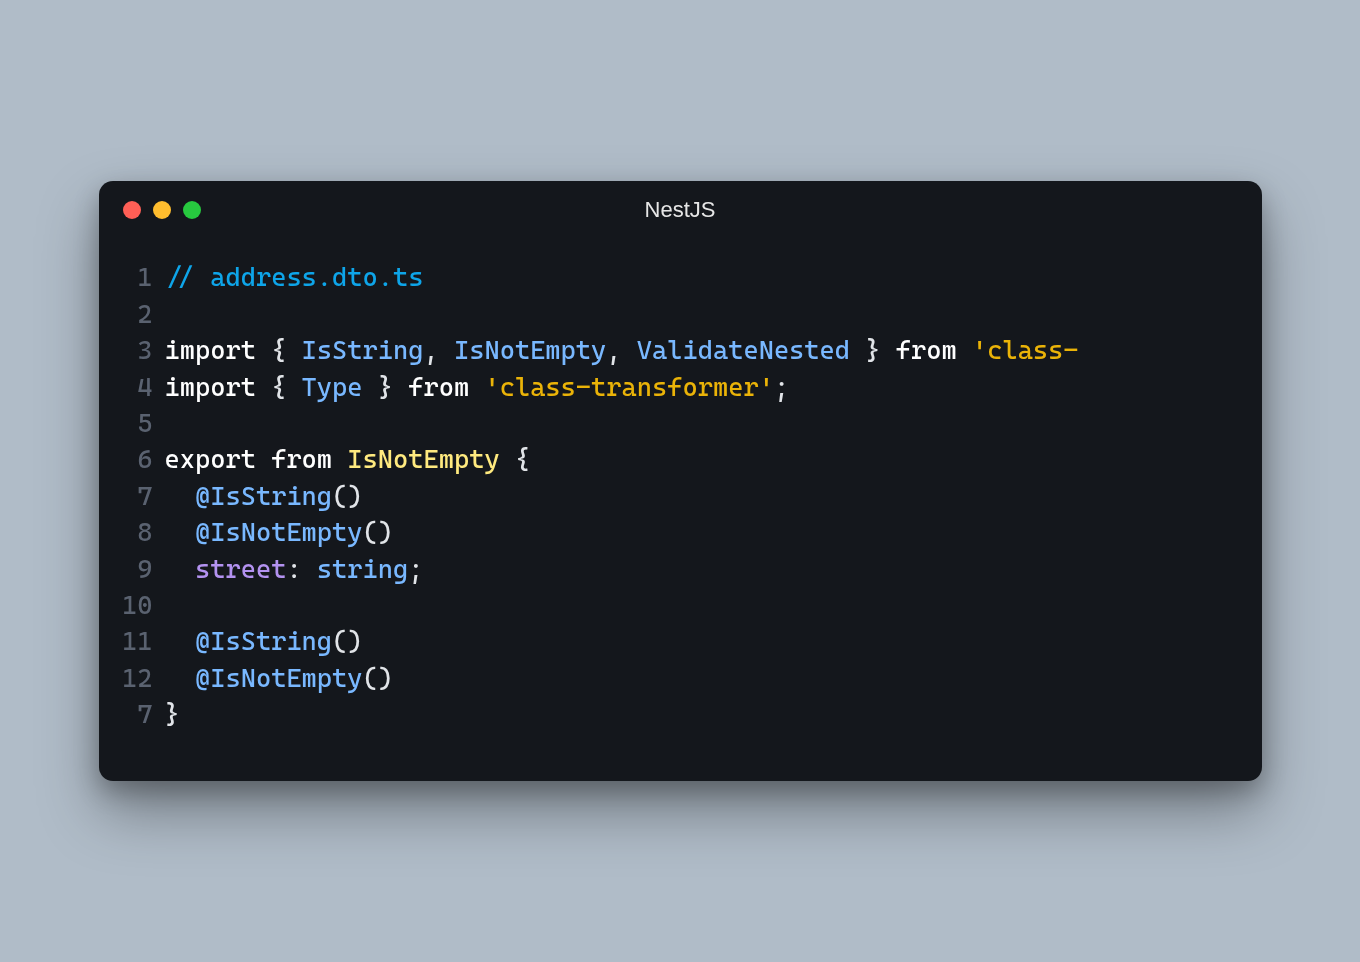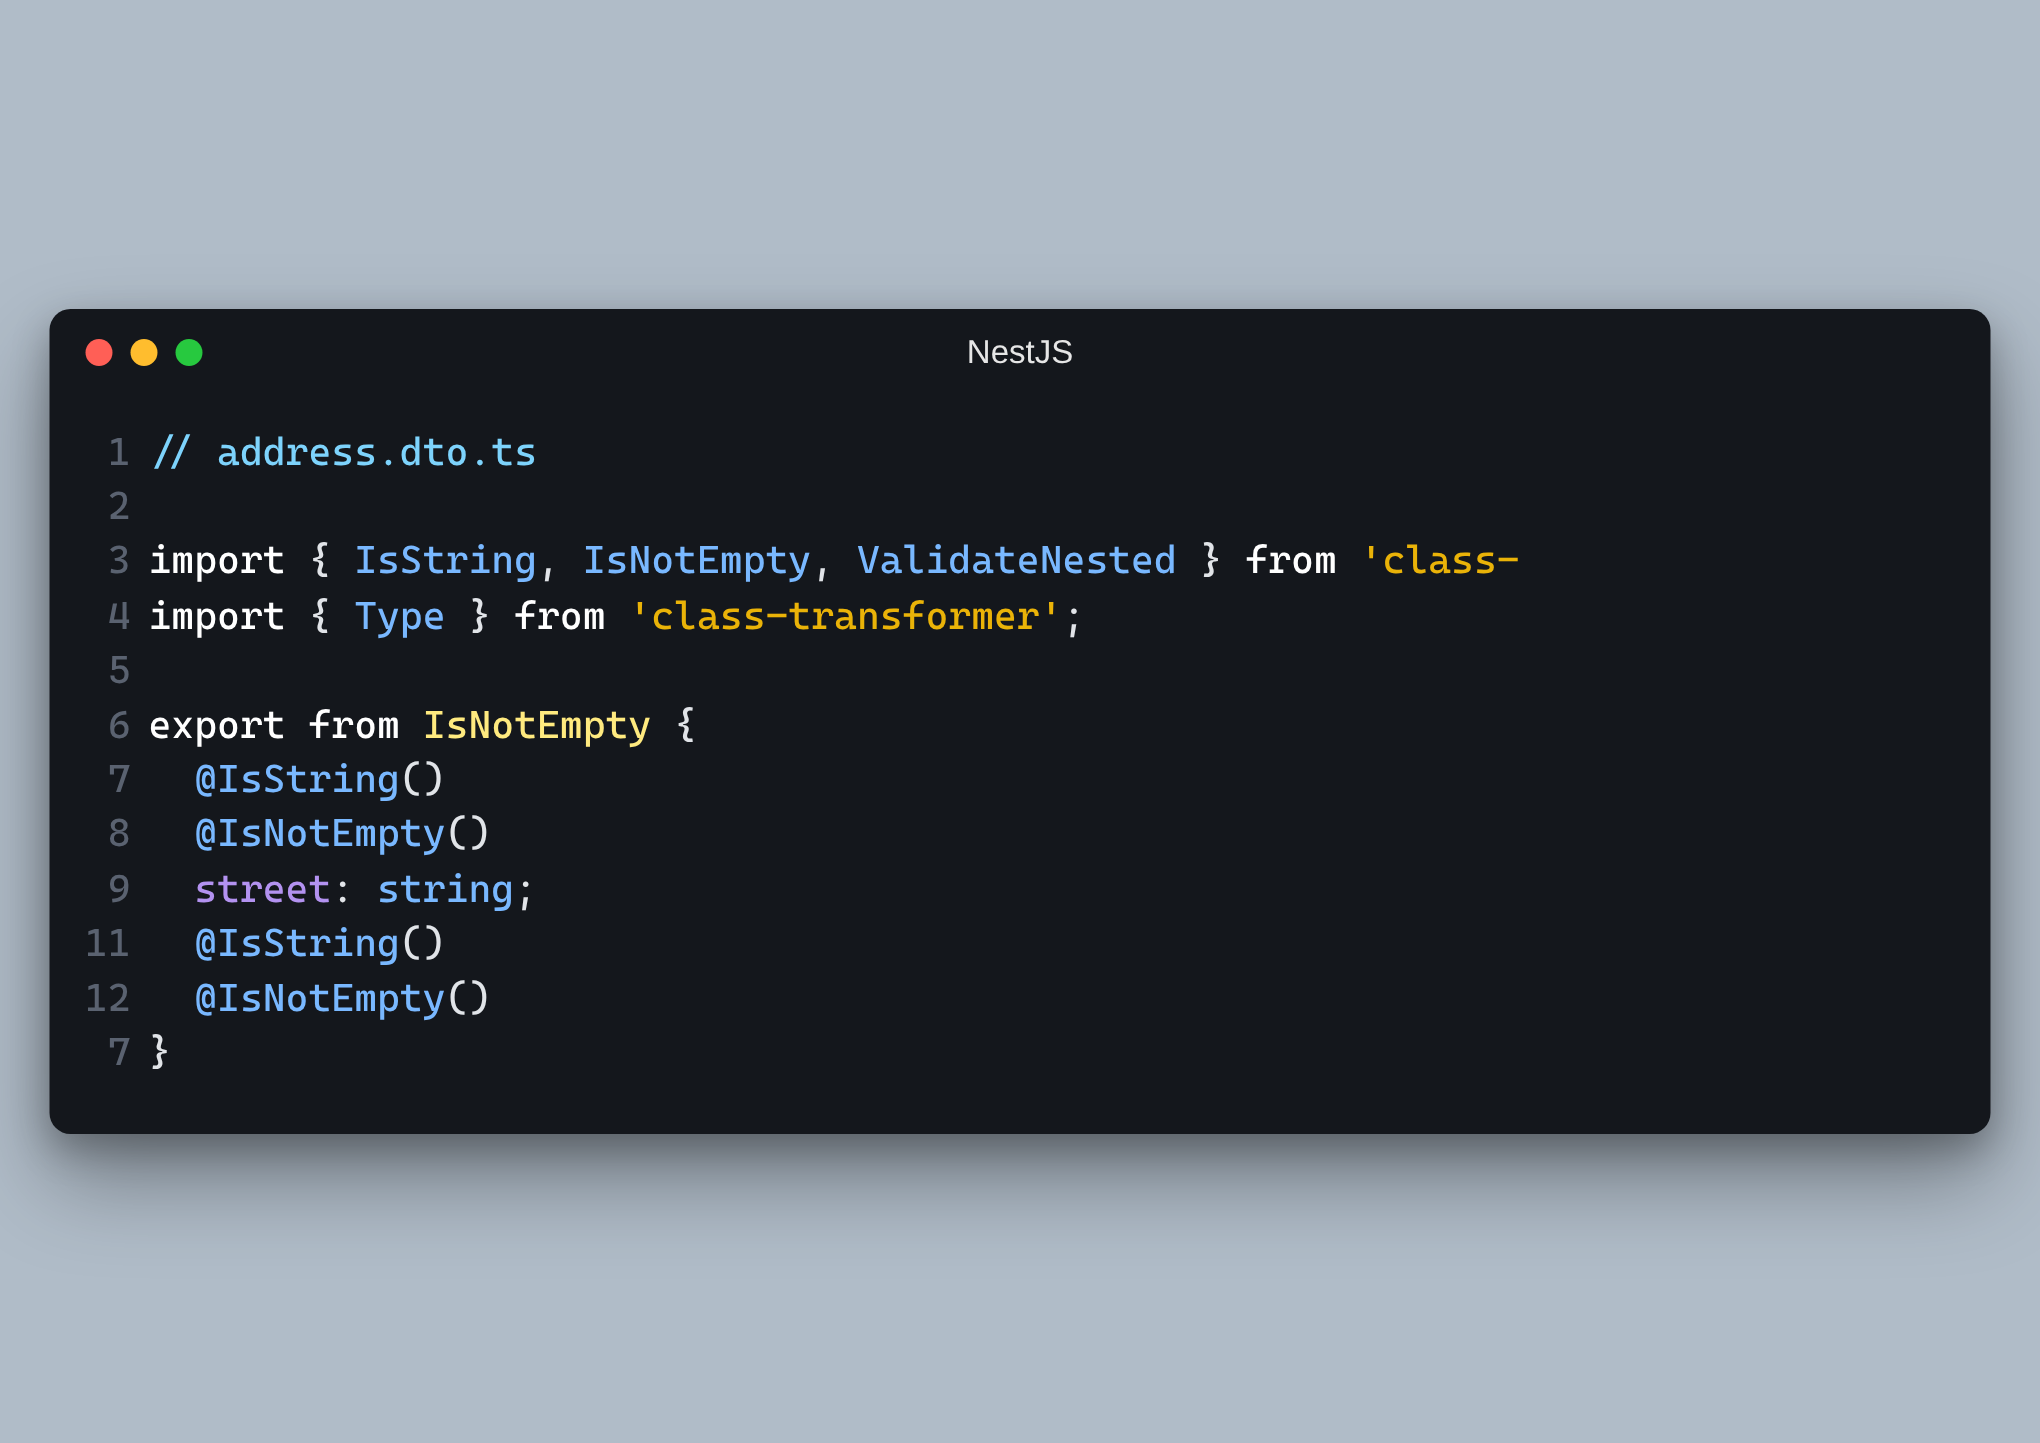--- a/index.html
+++ b/index.html
@@ -12,26 +12,26 @@
       background: #b0bcc8;
       width: 1360px;
       height: 962px;
       display: flex;
       align-items: center;
       justify-content: center;
       font-family: ui-monospace, 'SF Mono', 'Monaco', 'Cascadia Code', 'Roboto Mono', Consolas, 'Courier New', monospace;
     }
     
     .window {
-      width: 1294px;
+      width: 1163px;
       background: #14171c;
       border-radius: 14px;
       box-shadow: 0 30px 60px rgba(0,0,0,0.35), 0 10px 25px rgba(0,0,0,0.25);
       overflow: hidden;
-      padding-bottom: 36px;
+      padding-bottom: 48px;
     }
     
     .titlebar {
       display: flex;
       align-items: center;
       padding: 20px 24px 10px 24px;
       position: relative;
     }
     
     .traffic-lights {
@@ -81,21 +81,21 @@
     
     .code {
       color: #e1e4e8;
       flex: 1;
     }
     
     .continuation {
       padding-left: 52px;
     }
     
-    .tk-comment { color: #7dd3fc; }
+    .tk-comment { color: #0ea5e9; }
     .tk-keyword { color: #ffffff; }
     .tk-punct { color: #e1e4e8; }
     .tk-type { color: #79b8ff; }
     .tk-string { color: #eab308; }
     .tk-class { color: #ffea7f; }
     .tk-decorator { color: #79b8ff; }
     .tk-prop { color: #b392f0; }
   </style>
 </head>
 <body>
@@ -113,17 +113,18 @@
   <div class="editor" id="editor">
       <div class="line"><span class="ln">1</span><span class="code"><span class="tk-comment">// address.dto.ts</span></span></div>
       <div class="line"><span class="ln">2</span><span class="code">&nbsp;</span></div>
       <div class="line"><span class="ln">3</span><span class="code"><span class="tk-keyword">import</span><span class="tk-punct"> { </span><span class="tk-type">IsString</span><span class="tk-punct">, </span><span class="tk-type">IsNotEmpty</span><span class="tk-punct">, </span><span class="tk-type">ValidateNested</span><span class="tk-punct"> } </span><span class="tk-keyword">from</span><span class="tk-punct"> </span><span class="tk-string">'class-</span></span></div>
       <div class="line"><span class="ln">4</span><span class="code"><span class="tk-keyword">import</span><span class="tk-punct"> { </span><span class="tk-type">Type</span><span class="tk-punct"> } </span><span class="tk-keyword">from</span><span class="tk-punct"> </span><span class="tk-string">'class-transformer'</span><span class="tk-punct">;</span></span></div>
       <div class="line"><span class="ln">5</span><span class="code">&nbsp;</span></div>
       <div class="line"><span class="ln">6</span><span class="code"><span class="tk-keyword">export</span><span class="tk-punct"> </span><span class="tk-keyword">from</span><span class="tk-punct"> </span><span class="tk-class">IsNotEmpty</span><span class="tk-punct"> {</span></span></div>
       <div class="line"><span class="ln">7</span><span class="code"><span class="tk-decorator">  @</span><span class="tk-decorator">IsString</span><span class="tk-punct">()</span></span></div>
       <div class="line"><span class="ln">8</span><span class="code"><span class="tk-decorator">  @</span><span class="tk-decorator">IsNotEmpty</span><span class="tk-punct">()</span></span></div>
       <div class="line"><span class="ln">9</span><span class="code"><span class="tk-punct">  </span><span class="tk-prop">street</span><span class="tk-punct">: </span><span class="tk-type">string</span><span class="tk-punct">;</span></span></div>
+      <div class="line"><span class="ln">10</span><span class="code">&nbsp;</span></div>
       <div class="line"><span class="ln">11</span><span class="code"><span class="tk-decorator">  @</span><span class="tk-decorator">IsString</span><span class="tk-punct">()</span></span></div>
       <div class="line"><span class="ln">12</span><span class="code"><span class="tk-decorator">  @</span><span class="tk-decorator">IsNotEmpty</span><span class="tk-punct">()</span></span></div>
       <div class="line"><span class="ln">7</span><span class="code"><span class="tk-punct">}</span></span></div>
     </div>
 </div>
 
 </body></html>

